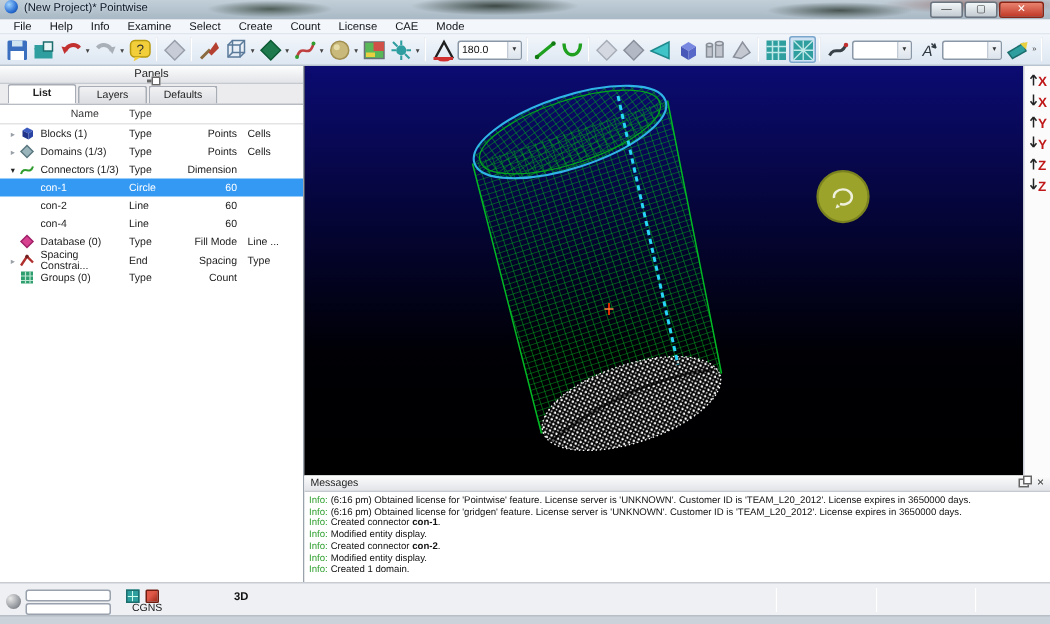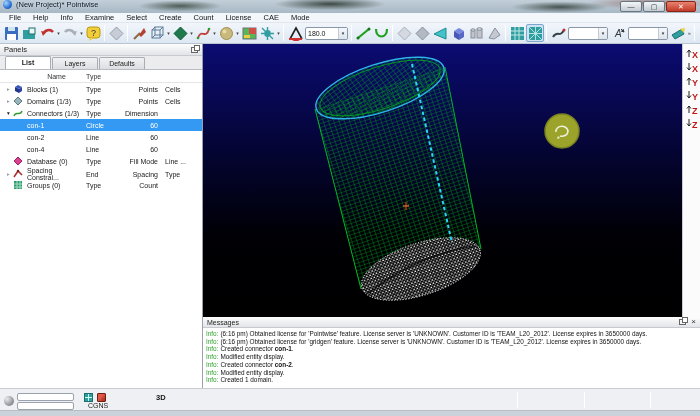--- a/index.html
+++ b/index.html
@@ -38,21 +38,21 @@
   .tbi svg { display:block; }
   .dd { font-size:5px; color:#444; width:5px; flex:0 0 auto; text-align:center; }
   .tsep { width:1px; height:16px; background:#bcc6d2; border-right:1px solid #fff; margin:0 2px; flex:0 0 auto; }
   .combo { height:13px; background:#fff; border:1px solid #8a97a6; border-radius:2px; display:flex; align-items:center; flex:0 0 auto; margin:0 1px; }
   .combo .cv { flex:1; font-size:7px; padding-left:2px; color:#111; }
   .combo .ca { width:9px; height:100%; border-left:1px solid #c3ccd6; background:linear-gradient(#f4f7fa,#dde4ec); font-size:5px; color:#333; text-align:center; line-height:11px; }
 
   
   .left-panel { position:absolute; left:0; top:44px; width:203px; height:344px; background:#fff; border-right:1px solid #9aa2ac; }
   .panel-cap { height:12px; background:linear-gradient(#fdfdfd,#e2e4e8); border-bottom:1px solid #c6c9cf;
-    display:flex; align-items:center; padding:0 4px; }
+    display:flex; align-items:center; padding:0 4px;flex-direction:column; }
   .panel-cap .cap-title { flex:1; font-size:7.5px; color:#222; }
   .float-ico { width:7px; height:6px; border:1px solid #666; position:relative; background:#f4f4f4; }
   .float-ico::after { content:''; position:absolute; top:-3px; right:-3px; width:4px; height:4px; border:1px solid #666; background:#fff; }
   .tabs { height:14px; display:flex; align-items:flex-end; padding-left:5px; background:#ececee; border-bottom:1px solid #b8bcc2; }
   .tab { width:46px; height:12px; text-align:center; font-size:7px; line-height:12px; color:#222;
     border:1px solid #a8acb4; border-bottom:none; border-radius:2px 2px 0 0; background:linear-gradient(#f2f2f4,#dcdee2); margin-right:1px; }
   .tab.active { background:#fff; height:13px; font-weight:bold; }
   .trow { display:grid; grid-template-columns:9px 14px 59px 30px 45px 38px; height:12px; align-items:center; font-size:7px; padding-left:4px; color:#1a1a1a; }
   .trow .exp { font-size:5.5px; color:#9aa0a8; text-align:center; }
   .trow .exp.open { color:#222; }

